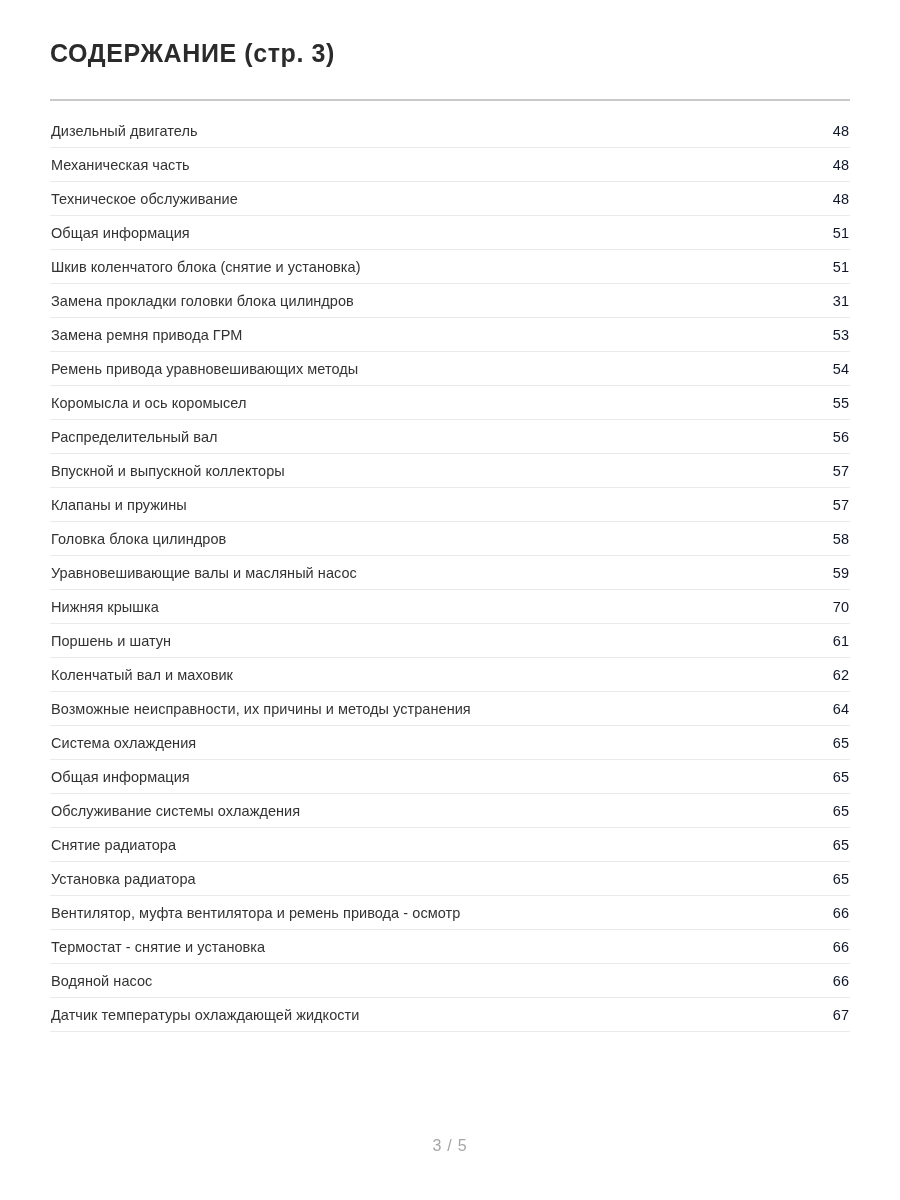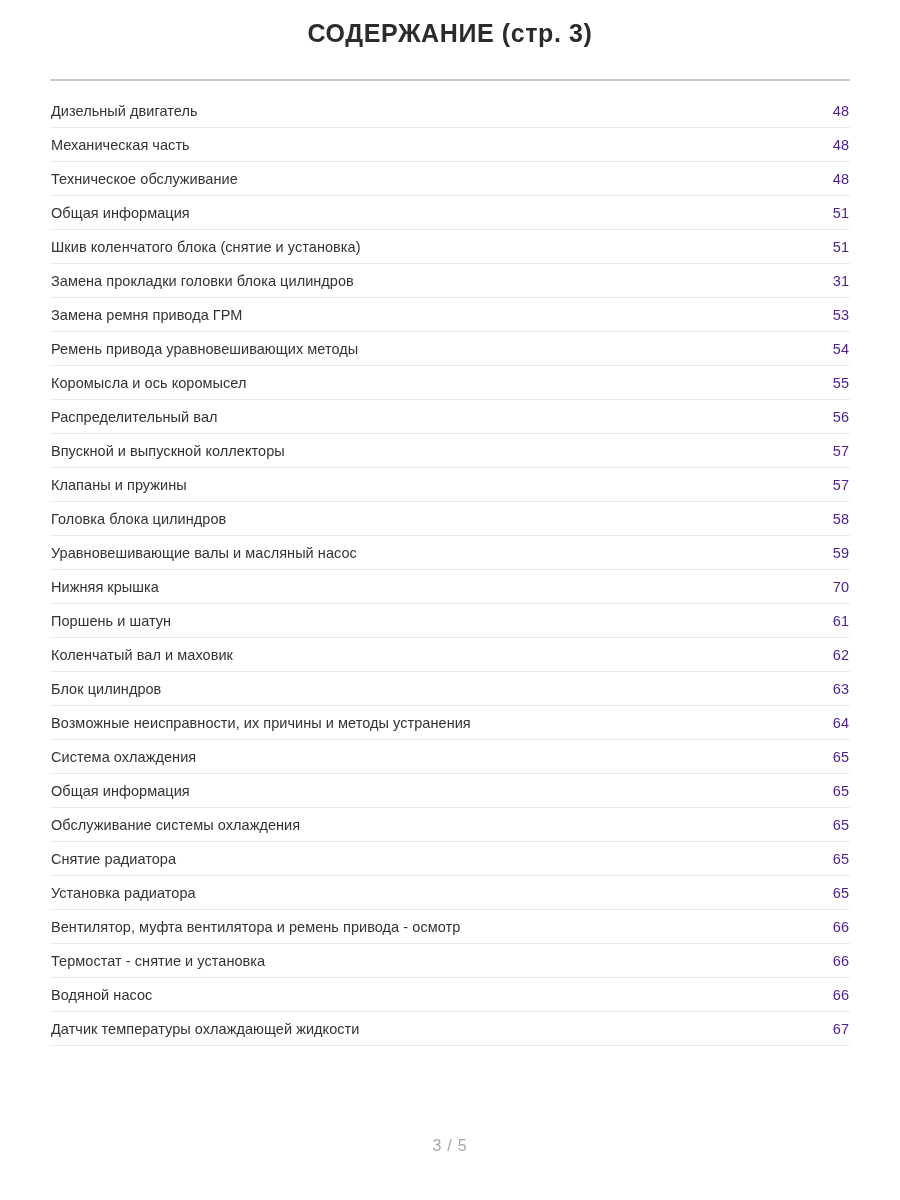--- a/index.html
+++ b/index.html
@@ -24,23 +24,22 @@
     box-sizing: border-box;
     padding: 0 50px;
     display: flex;
     flex-direction: column;
     position: relative;
   }
 
   
   .doc-title {
     margin: 0;
-    padding-top: 16px;
+    padding-top: 36px;
     padding-bottom: 0;
-    text-align: center;
     font-size: 25px;
     font-weight: bold;
     letter-spacing: 0.6px;
     color: #2b2b2b;
     line-height: 34px;
     height: 44px;
   }
 
   .title-rule {
     height: 2px;
@@ -77,21 +76,21 @@
     overflow: hidden;
     text-overflow: ellipsis;
     flex: 1 1 auto;
     padding-right: 16px;
     letter-spacing: 0.05px;
   }
 
   .toc-page {
     font-size: 14.5px;
     line-height: 34px;
-    color: #4c1d95;
+    color: #0f172a;
     flex: 0 0 auto;
     text-align: right;
     min-width: 26px;
     letter-spacing: 0.05px;
   }
 
   
   .footer {
     position: absolute;
     left: 0;
@@ -175,24 +174,20 @@
       </div>
       <div class="toc-row">
         <span class="toc-label">Поршень и шатун</span>
         <span class="toc-page">61</span>
       </div>
       <div class="toc-row">
         <span class="toc-label">Коленчатый вал и маховик</span>
         <span class="toc-page">62</span>
       </div>
       <div class="toc-row">
-        <span class="toc-label">Блок цилиндров</span>
-        <span class="toc-page">63</span>
-      </div>
-      <div class="toc-row">
         <span class="toc-label">Возможные неисправности, их причины и методы устранения</span>
         <span class="toc-page">64</span>
       </div>
       <div class="toc-row">
         <span class="toc-label">Система охлаждения</span>
         <span class="toc-page">65</span>
       </div>
       <div class="toc-row">
         <span class="toc-label">Общая информация</span>
         <span class="toc-page">65</span>

